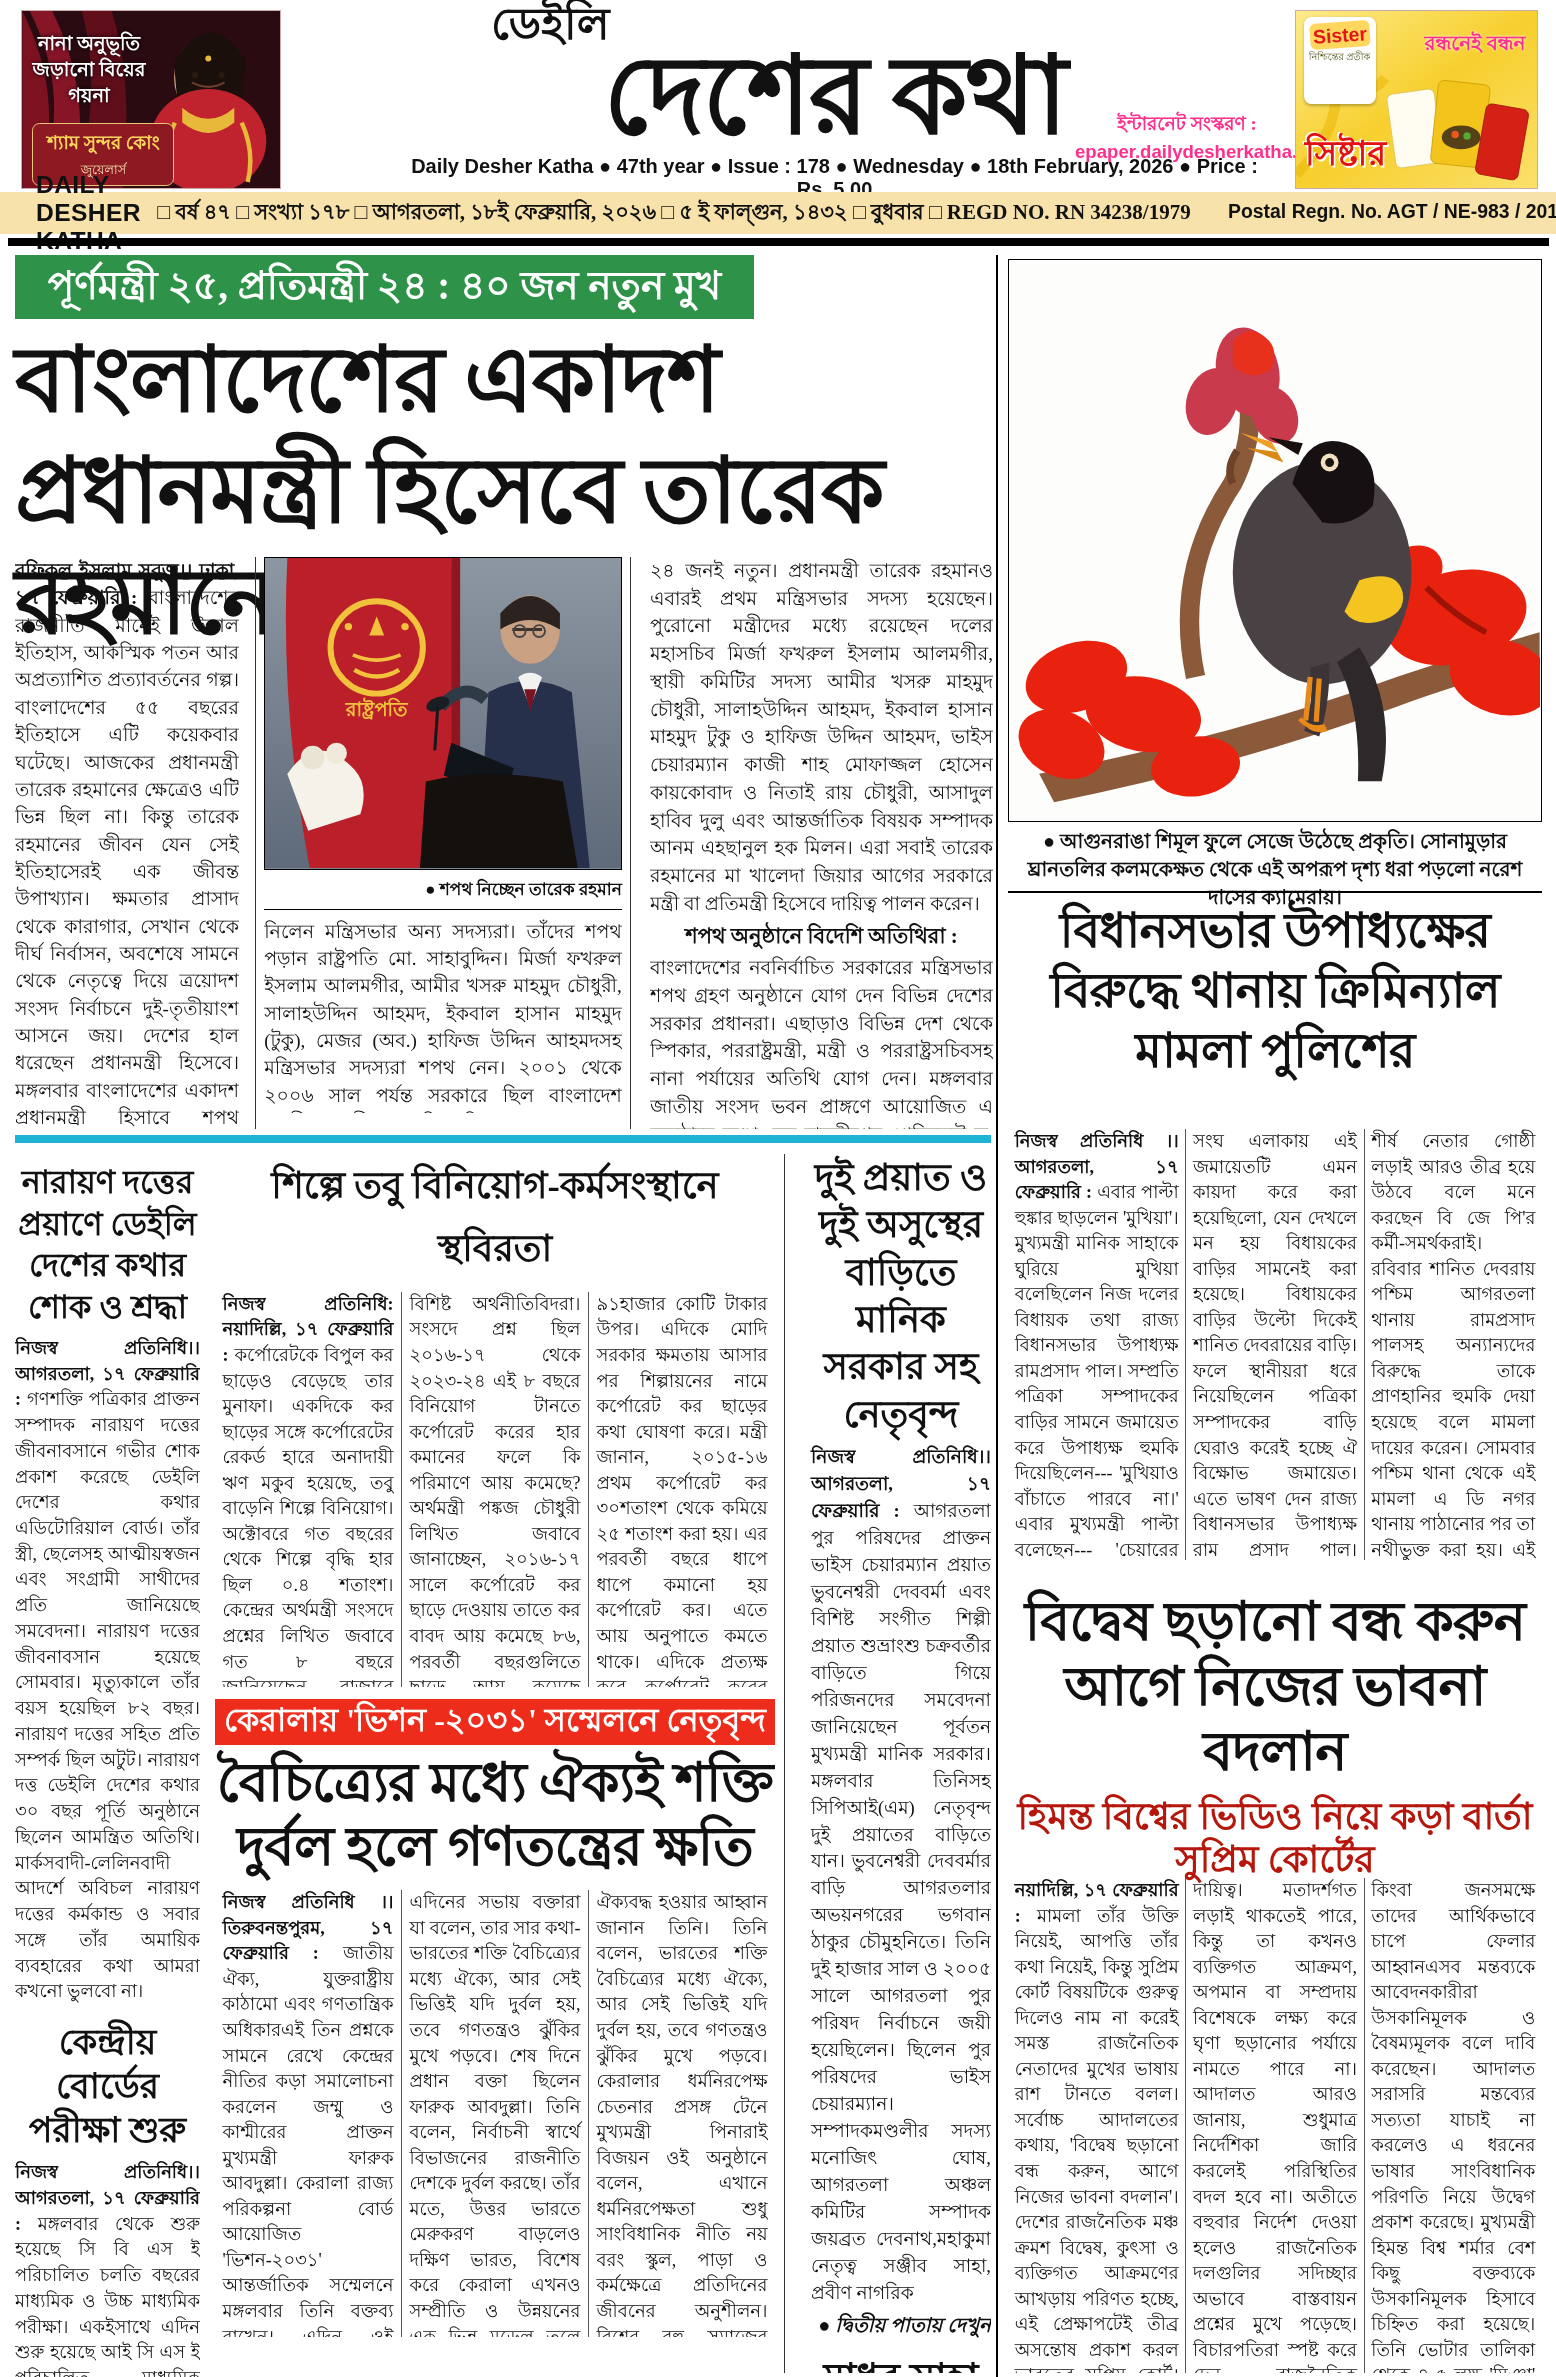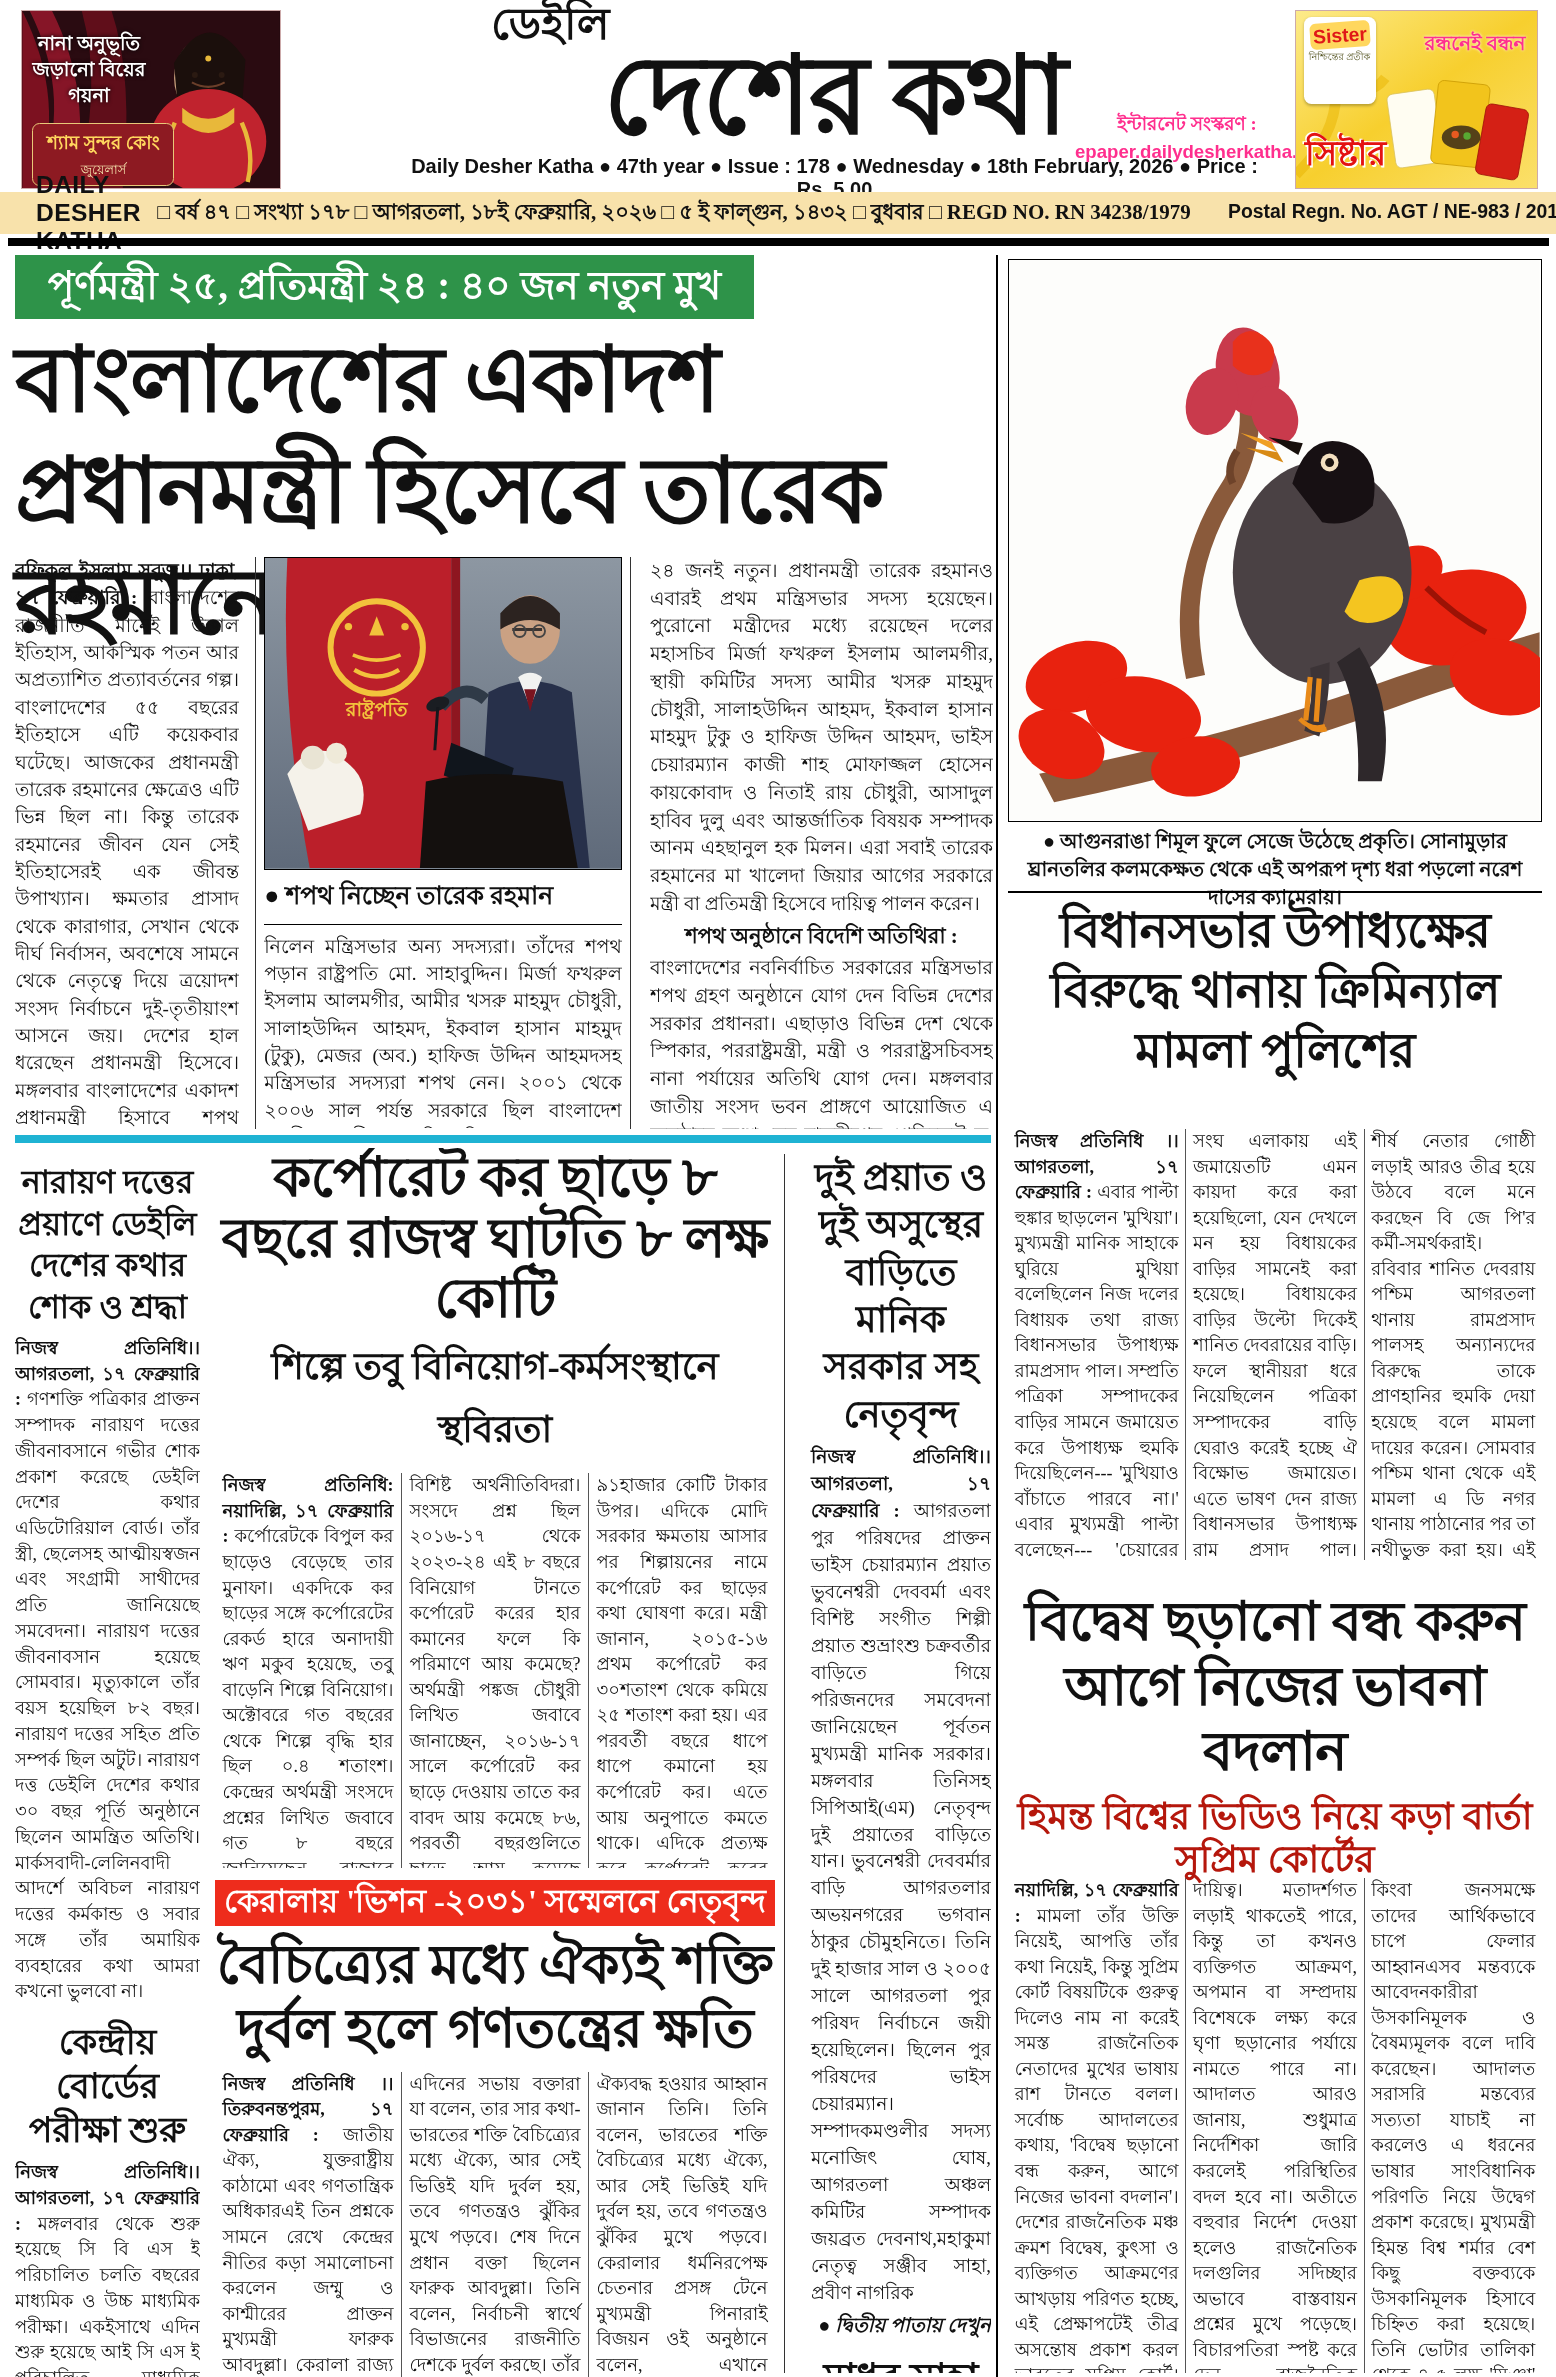--- a/index.html
+++ b/index.html
@@ -48,21 +48,21 @@
 
   
   .kicker{left:15px;top:255px;width:739px;height:64px;background:#2e9349;color:#fff;
           display:flex;align-items:center;justify-content:center;font-size:39px;font-weight:700;}
   .lead-h{left:15px;top:325px;width:978px;font-size:91px;font-weight:700;line-height:1.22;letter-spacing:-1.5px;}
   .lead-body{left:15px;top:557px;width:978px;height:574px;}
   .lead-col1{position:absolute;left:0;top:0;width:224px;height:572px;font-size:19px;line-height:1.44;overflow:hidden;}
   .lead-mid{position:absolute;left:240px;top:0;width:376px;height:572px;border-left:1.1px solid #333;
             border-right:1.1px solid #333;padding:0 8.2px;box-sizing:border-box;}
   .photo-frame{width:100%;height:313px;border:1.5px solid #000;box-sizing:border-box;overflow:hidden;background:#7e8894;}
-  .photo-cap{font-size:25px;font-weight:700;text-align:left;padding:6px 0 4.5px 0;}
+  .photo-cap{font-size:17px;font-weight:700;text-align:right;padding:6px 0 4.5px 0;}
   .caprule{height:1.5px;background:#000;margin-bottom:7.5px;}
   .lead-midtext{font-size:19px;line-height:1.44;height:195px;overflow:hidden;}
   .lead-colr{position:absolute;left:635px;top:0;width:343px;height:572px;font-size:19px;line-height:1.46;overflow:hidden;}
   .inline-sub{font-weight:700;text-align:center;font-size:21px;margin:3px 0;}
   .more{font-weight:700;font-style:italic;text-align:right;font-size:20px;margin-top:4.5px;}
 
   
   .colA{left:15px;top:1162px;width:185px;height:1219px;overflow:hidden;}
   .colA h3{margin:0 0 7.5px 0;font-size:32px;line-height:1.3;text-align:center;font-weight:700;}
   .colA .body{font-size:18px;line-height:1.43;}
@@ -250,21 +250,20 @@
     </div>
     <h4 class="bn">কেন্দ্রীয় বোর্ডের পরীক্ষা শুরু</h4>
     <div class="body bn just">
       <b class="byline">নিজস্ব প্রতিনিধি।। আগরতলা, ১৭ ফেব্রুয়ারি :</b>
       <span>মঙ্গলবার থেকে শুরু হয়েছে সি বি এস ই পরিচালিত চলতি বছরের মাধ্যমিক ও উচ্চ মাধ্যমিক পরীক্ষা। একইসাথে এদিন শুরু হয়েছে আই সি এস ই পরিচালিত মাধ্যমিক পরীক্ষাও। ত্রিপুরায় প্রথম দিনের পরীক্ষা নির্বিঘ্নেই সম্পন্ন হয়েছে বলে জানা গেছে। তবে সারা রাজ্যে মোট কত পরীক্ষার্থী এবং কয়টি পরীক্ষা কেন্দ্রে পরীক্ষা হয়েছে তার কোন তথ্য ত্রিপুরা সরকারের শিক্ষা দপ্তর জানাতে পারেনি। ত্রিপুরা সরকারের ১২৫ টি বিদ্যাজ্যোতি স্কুলের শিক্ষার্থিরা পরীক্ষায় বসেছে - কেবলমাত্র এটুকুই জানাতে পেরেছে শিক্ষা দপ্তর। সি বি এস ই'র তথ্য অনুযায়ী সারা দেশে এদিন ৪৩ লক্ষেরও বেশি শিক্ষার্থী মাধ্যমিক ও দ্বাদশ পরীক্ষায় অংশগ্রহণ করেছে। আট হাজারেরও বেশি কেন্দ্রে সকাল সাড়ে দশটা থেকে শুরু হয় পরীক্ষা। চলে দুপুর দেড়টা পর্যন্ত। মাধ্যমিকে প্রথম দিন ছিল অংক। আর দ্বাদশে ছিল বায়ো টেকনোলজি এন্টারপ্রেনারশিপ। আগামী ১১ মার্চ</span>
       
     </div>
   </div>
 
   <div class="abs colB">
-    <div class="corp-h bn">কর্পোরেট কর ছাড়ে ৮ বছরে রাজস্ব ঘাটতি ৮ লক্ষ কোটি</div>
     <div class="corp-sub bn">শিল্পে তবু বিনিয়োগ-কর্মসংস্থানে স্থবিরতা</div>
     <div class="cols3 corp-cols">
       <div class="c bn just">
         <b class="byline">নিজস্ব প্রতিনিধি: নয়াদিল্লি, ১৭ ফেব্রুয়ারি :</b>
         <span>কর্পোরেটকে বিপুল কর ছাড়েও বেড়েছে তার মুনাফা। একদিকে কর ছাড়ের সঙ্গে কর্পোরেটের রেকর্ড হারে অনাদায়ী ঋণ মকুব হয়েছে, তবু বাড়েনি শিল্পে বিনিয়োগ। অক্টোবরে গত বছরের থেকে শিল্পে বৃদ্ধি হার ছিল ০.৪ শতাংশ। কেন্দ্রের অর্থমন্ত্রী সংসদে প্রশ্নের লিখিত জবাবে গত ৮ বছরে জানিয়েছেন বাজারে চাহিদা না থাকায় শিল্পে বিনিয়োগে আগ্রহ নেই কর্পোরেটের। ফলে বিপুল কর ছাড়ে দেশে বিনিয়োগ চিত্র বদলায়নি। এতে শিল্পে কর্মসংস্থান বিশেষ বৃদ্ধি পায়নি। ফলে দেশে মোদির অর্থনীতি বিনিয়োগ টানতে ফেল করেছে বলে জানাচ্ছেন</span>
       </div>
       <div class="c bn just">বিশিষ্ট অর্থনীতিবিদরা। সংসদে প্রশ্ন ছিল ২০১৬-১৭ থেকে ২০২৩-২৪ এই ৮ বছরে বিনিয়োগ টানতে কর্পোরেট করের হার কমানের ফলে কি পরিমাণে আয় কমেছে? অর্থমন্ত্রী পঙ্কজ চৌধুরী লিখিত জবাবে জানাচ্ছেন, ২০১৬-১৭ সালে কর্পোরেট কর ছাড়ে দেওয়ায় তাতে কর বাবদ আয় কমেছে ৮৬, পরবর্তী বছরগুলিতে ছাড়ে আয় কমেছে যথাক্রমে, ৯৬, ৬৪২কোটি টাকা, ১,০৮১১৩ কোটি টাকা, ৯৪,১০৯ কোটি টাকা, ৭৫, ২১৮কোটি টাকা, ৯৬, ৮৯২ কোটি টাকা, ৮৮, ১০৯ কোটি টাকা, ৯৮,৯৯৯ কোটি টাকা। মোট ৮ বছরে কর্পোরেট কর ছাড়ে আয় কমেছে ৭লক্ষ</div>
       <div class="c bn just">
         <span>৯১হাজার কোটি টাকার উপর। এদিকে মোদি সরকার ক্ষমতায় আসার পর শিল্পায়নের নামে কর্পোরেট কর ছাড়ের কথা ঘোষণা করে। মন্ত্রী জানান, ২০১৫-১৬ প্রথম কর্পোরেট কর ৩০শতাংশ থেকে কমিয়ে ২৫ শতাংশ করা হয়। এর পরবর্তী বছরে ধাপে ধাপে কমানো হয় কর্পোরেট কর। এতে আয় অনুপাতে কমতে থাকে। এদিকে প্রত্যক্ষ করে কর্পোরেট করের হার কমছে। মোদি ক্ষমতায় আসার বছরে ২০১৪-১৫ সালে প্রত্যক্ষ করে কর্পোরেট করের হার ছিল ৬১.৬৫ শতাংশ। পরবর্তী ১০ বছরে প্রত্যক্ষ করে কর্পোরেট করের হার</span>
         

